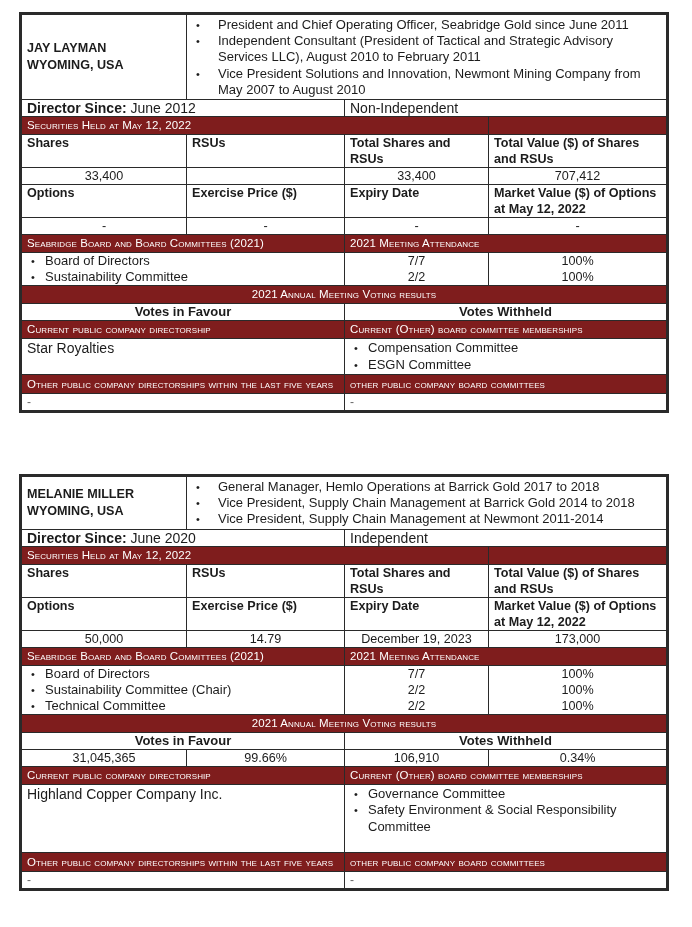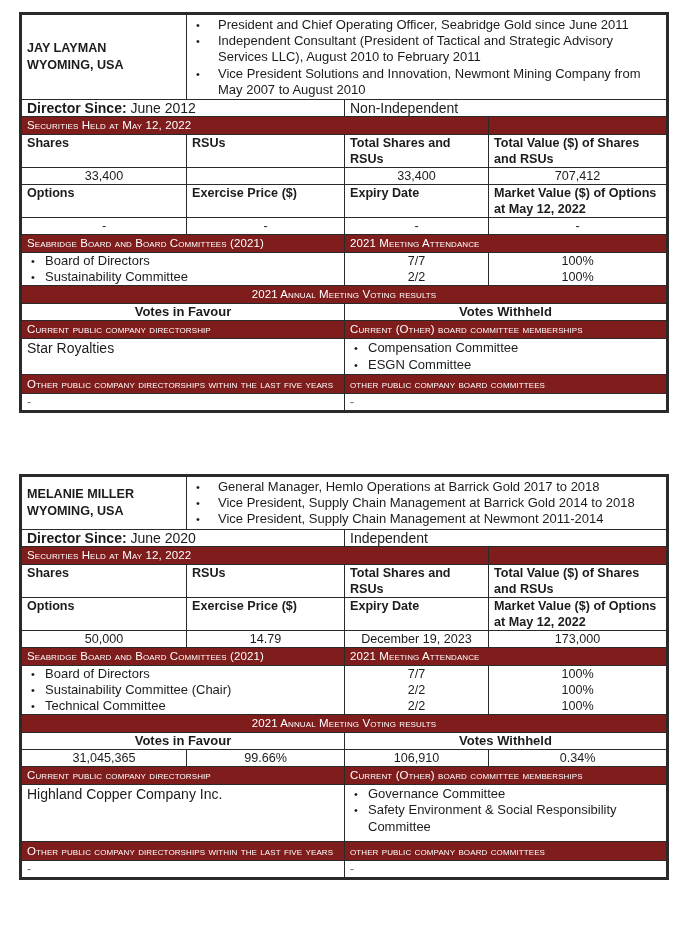--- a/index.html
+++ b/index.html
@@ -232,21 +232,21 @@
     <td class="val">99.66%</td>
     <td class="val">106,910</td>
     <td class="val">0.34%</td>
   </tr>
   <tr>
     <td colspan="2" class="hdr">Current public company directorship</td>
     <td colspan="2" class="hdr">Current (Other) board committee memberships</td>
   </tr>
   <tr>
     <td colspan="2" class="plain" style="padding-top:1px;">Highland Copper Company Inc.</td>
-    <td colspan="2" style="padding-top:1px;padding-bottom:6px;">
+    <td colspan="2" style="padding-top:1px;padding-bottom:17px;">
       <ul class="dots">
               <li>Governance Committee</li>
               <li>Safety Environment &amp; Social Responsibility Committee</li>
             </ul>
     </td>
   </tr>
   <tr>
     <td colspan="2" class="hdr tall">Other public company directorships within the last five years</td>
     <td colspan="2" class="hdr tall">other public company board committees</td>
   </tr>

